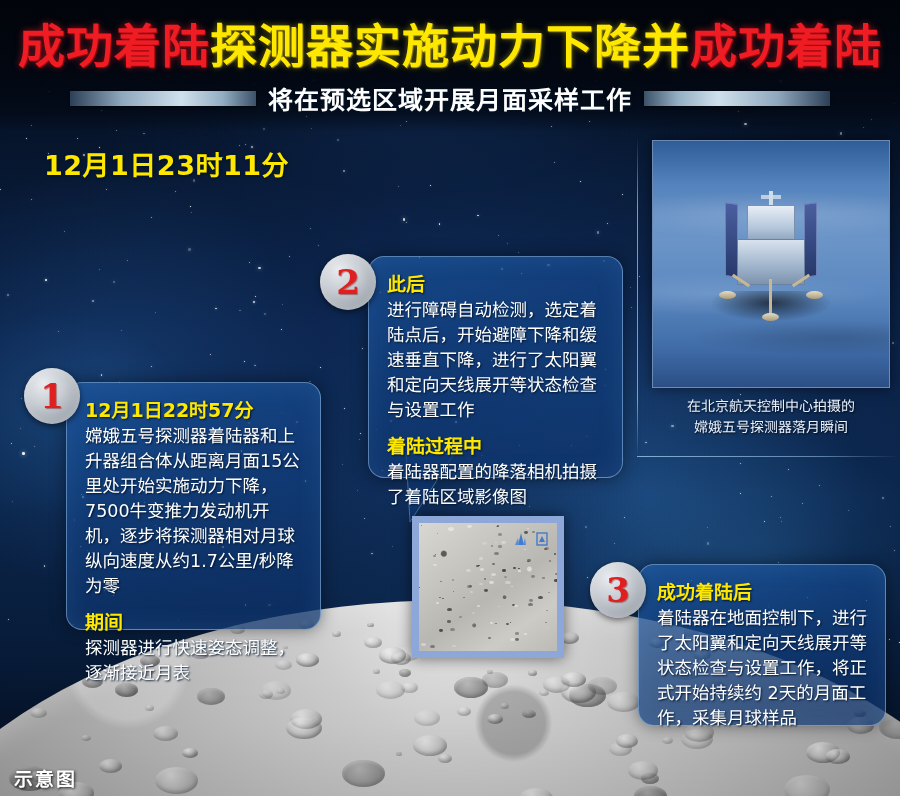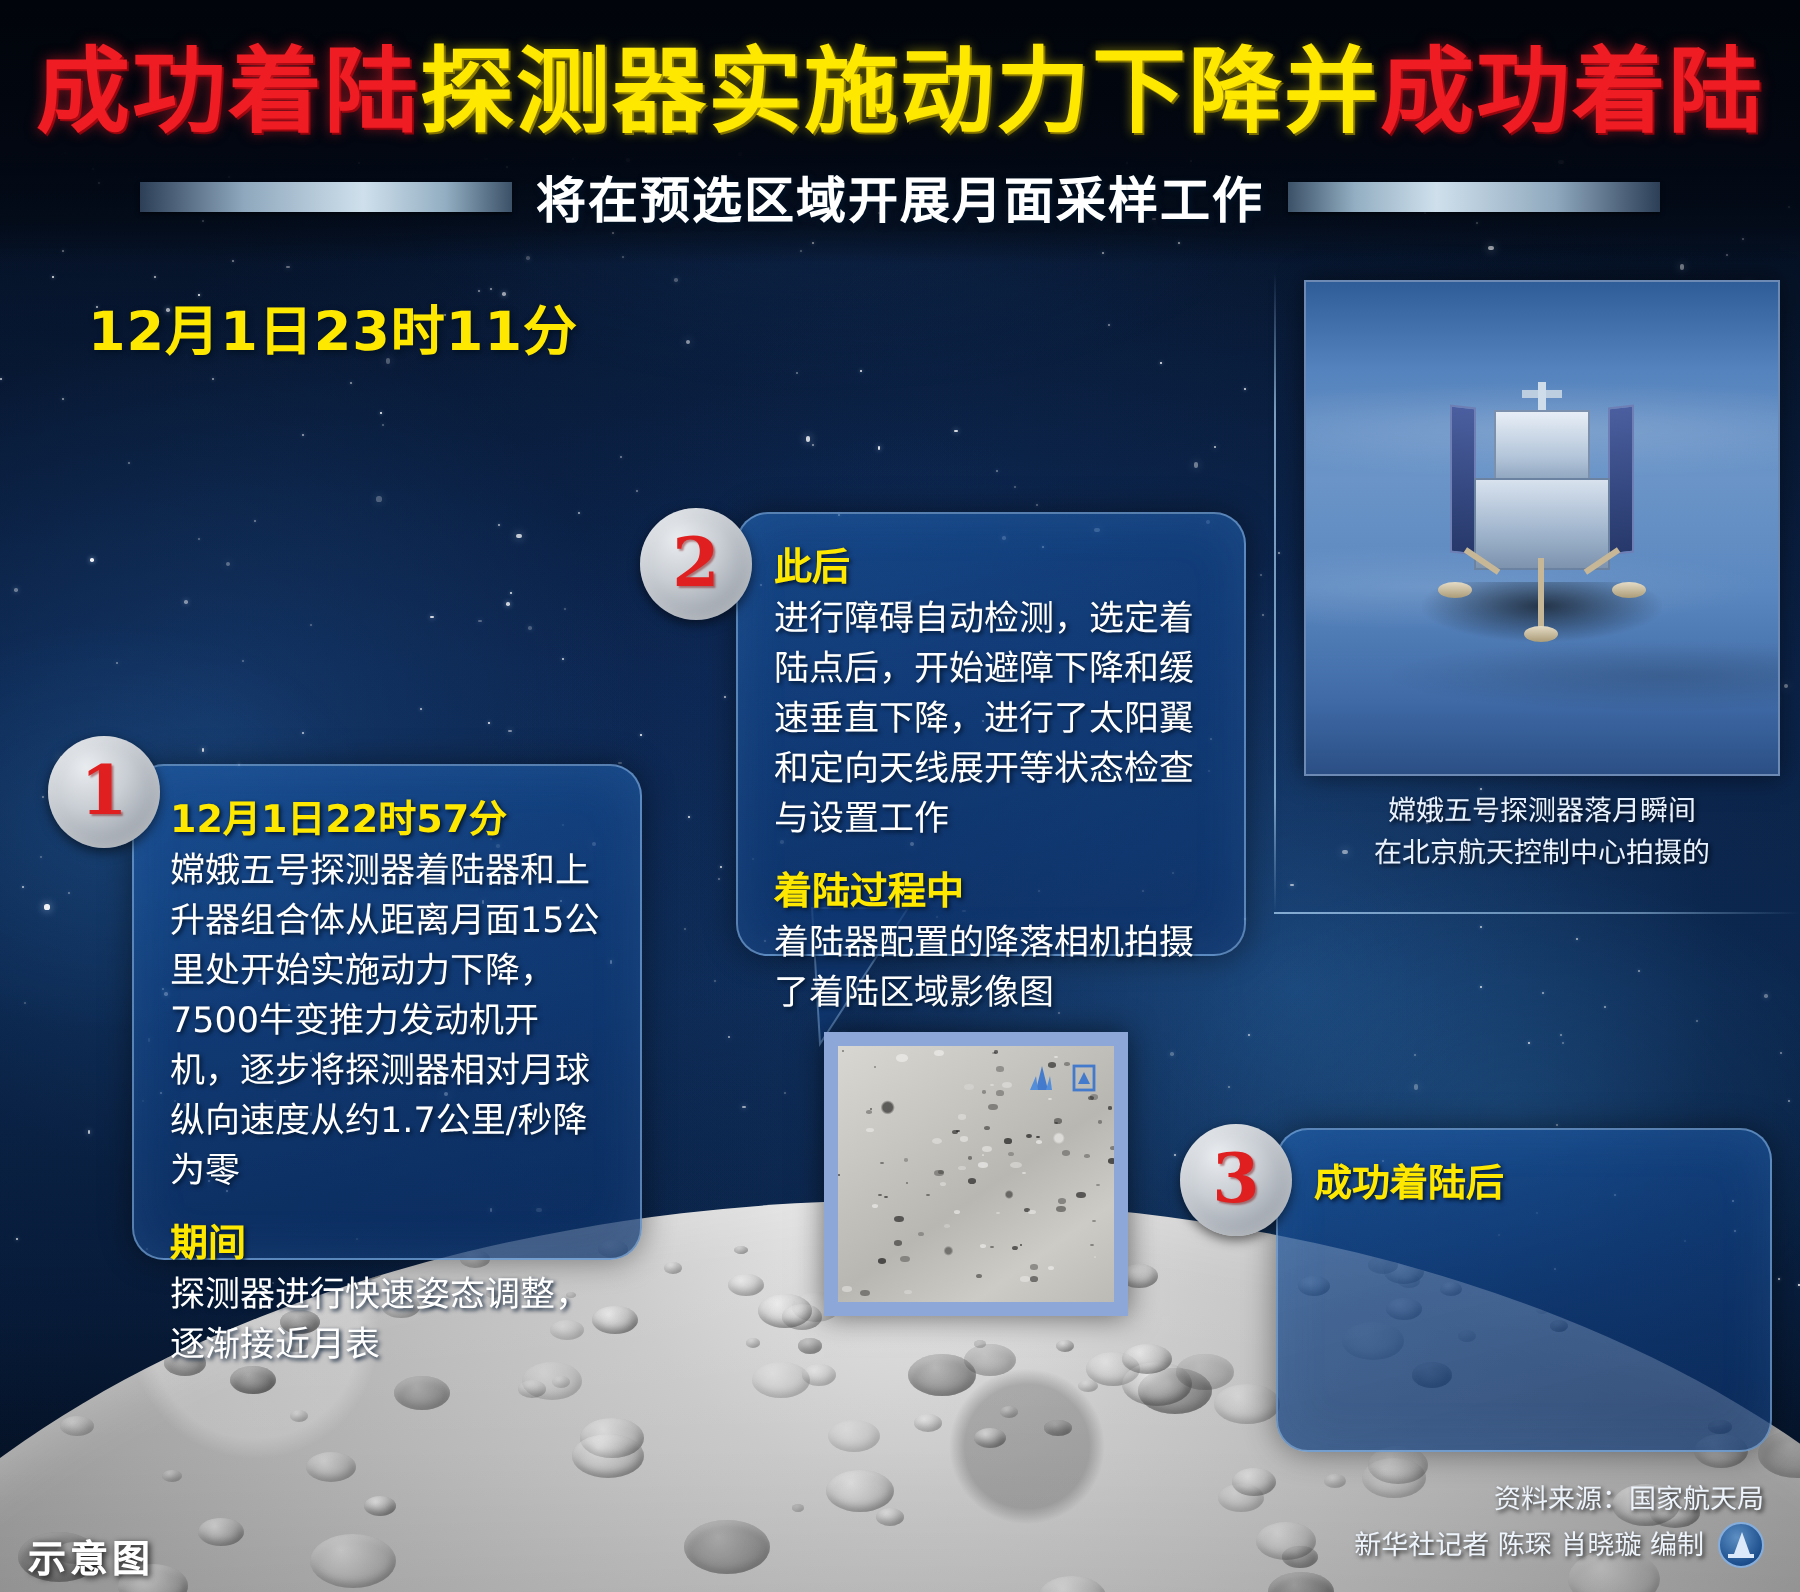--- a/index.html
+++ b/index.html
@@ -714,22 +714,22 @@
       <div class="l-body"></div>
       <div class="leg" style="left:26px;top:92px;width:20px;height:3px;transform:rotate(34deg);"></div>
       <div class="leg" style="right:26px;top:92px;width:20px;height:3px;transform:rotate(-34deg);"></div>
       <div class="leg" style="left:64px;top:92px;width:3px;height:36px;"></div>
       <div class="pad" style="left:14px;top:104px;"></div>
       <div class="pad" style="right:14px;top:104px;"></div>
       <div class="pad" style="left:57px;top:126px;"></div>
     </div>
   </div>
   <div class="lander-caption">
+    <div>在北京航天控制中心拍摄的</div>
     <div>嫦娥五号探测器落月瞬间</div>
-    <div>在北京航天控制中心拍摄的</div>
   </div>
 
   <div class="surface-frame">
     <div class="surface-img" id="surfaceimg">
         <b style="left:135px;top:56px;width:3.9px;height:2.7px;opacity:0.88"></b>
         <b style="left:126px;top:99px;width:2.0px;height:1.4px;opacity:0.48"></b>
         <b style="left:108px;top:36px;width:4.4px;height:3.1px;opacity:0.58"></b>
         <b style="left:110px;top:76px;width:4.4px;height:3.1px;opacity:0.46"></b>
         <b style="left:77px;top:3px;width:1.8px;height:1.3px;opacity:0.37"></b>
         <b style="left:87px;top:100px;width:2.8px;height:2.0px;opacity:0.80"></b>
@@ -852,27 +852,21 @@
       <div class="p-body">着陆器配置的降落相机拍摄了着陆区域影像图</div>
     </div>
   </div>
   <div class="badge" style="left:320px;top:254px;">
     <span>2</span>
   </div>
 
   <div class="panel" style="left:638px;top:564px;width:248px;height:162px;">
     <div class="panel-inner">
       <div class="p-head">成功着陆后</div>
+      <div class="p-body">着陆器在地面控制下，进行了太阳翼和定向天线展开等状态检查与设置工作，将正式开始持续约 2天的月面工作，采集月球样品</div>
     </div>
   </div>
   <div class="badge" style="left:590px;top:562px;">
     <span>3</span>
   </div>
 
-  <div class="footer">
-    <div>资料来源：国家航天局</div>
-    <div class="footer-row">
-      <span>新华社记者 陈琛 肖晓璇 编制</span>
-      <span class="xinhua-logo"></span>
-    </div>
-  </div>
 
 </div>
 
 </body></html>

